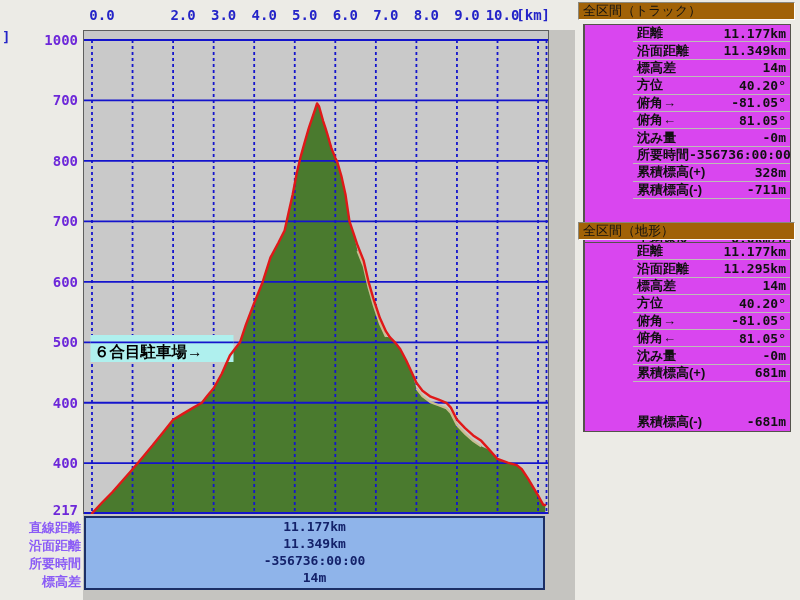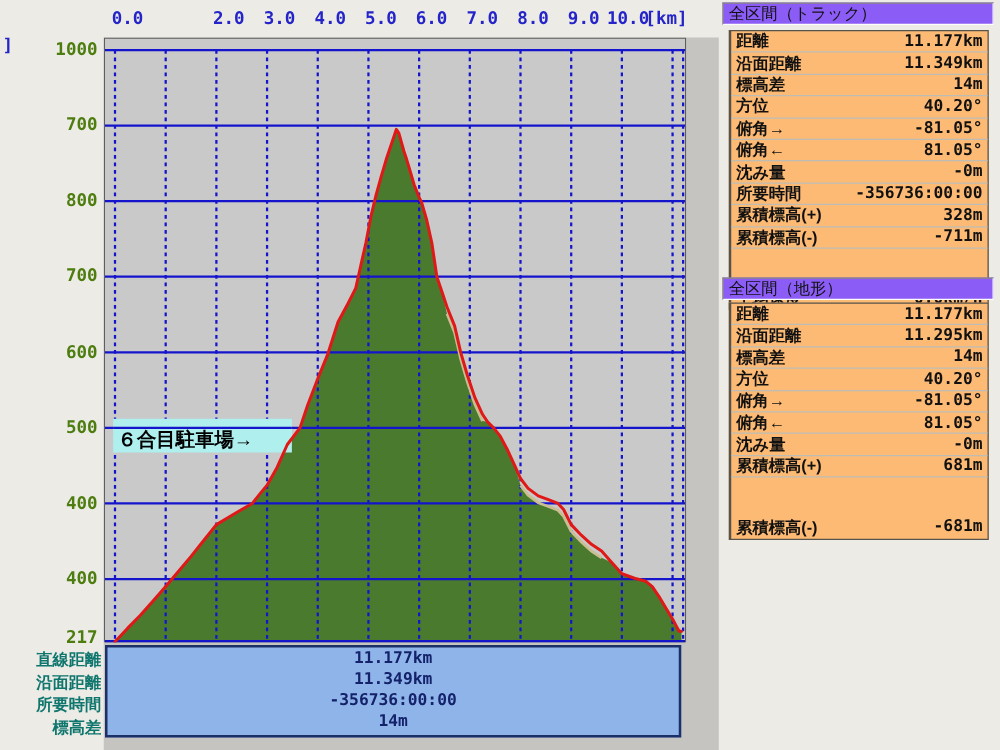--- a/index.html
+++ b/index.html
@@ -8,56 +8,56 @@
     background:#ecebe6;
     font-family:"Liberation Sans", sans-serif;
   }
   #backdrop{
     position:absolute;left:83px;top:30px;width:492px;height:570px;
     background:#c5c4c0;
   }
   #chart-wrap{position:absolute;left:83px;top:30px;width:466px;height:352px;}
   .ylab{
     position:absolute;left:24px;width:54px;text-align:right;
-    font:bold 14px "DejaVu Sans Mono", monospace;color:#4d7c0f;line-height:16px;
+    font:bold 14px "DejaVu Sans Mono", monospace;color:#6d28d9;line-height:16px;
   }
   .xlab{
     position:absolute;top:7px;width:46px;text-align:center;
     font:bold 14px "DejaVu Sans Mono", monospace;color:#2424c8;line-height:16px;
   }
   #y-unit{
     position:absolute;left:2px;top:29px;
     font:bold 14px "DejaVu Sans Mono", monospace;color:#2424c8;
   }
   #x-unit{
     position:absolute;left:506px;top:7px;width:44px;text-align:right;
     font:bold 14px "DejaVu Sans Mono", monospace;color:#2424c8;
   }
   #bottom-labels{position:absolute;left:0;top:519px;width:81px;}
   #bottom-labels .blab{
     height:18px;line-height:18px;text-align:right;
-    font-weight:bold;font-size:13px;color:#0f766e;
+    font-weight:bold;font-size:13px;color:#8b5cf6;
   }
   #summary-panel{
     position:absolute;left:84px;top:516px;width:461px;height:74px;
     background:#8fb4ea;border:2px solid #1c2f66;box-sizing:border-box;
   }
   #summary-panel .srow{
     height:17px;line-height:17px;text-align:center;
     font:bold 13px "DejaVu Sans Mono", monospace;color:#14226a;
   }
   #stats-pane{position:absolute;left:578px;top:0;width:217px;}
   .panel-header{
     box-sizing:border-box;width:217px;height:18px;line-height:16px;
-    background:#8b5cf6;color:#111;font-size:13px;padding:0 4px;
+    background:#a16207;color:#111;font-size:13px;padding:0 4px;
     border:1px solid;border-color:#8a887f #fdfdfb #fdfdfb #8a887f;
   }
   .stat-table{
-    position:relative;margin-left:5px;width:208px;background:#fdba74;
-    border:1px solid #55534c;border-left-width:2px;box-sizing:border-box;
+    position:relative;margin-left:5px;width:208px;background:#d946ef;
+    border:1px solid #55534c;border-left-width:2px;box-sizing:border-box;padding-left:48px;
   }
   .stat-row{
     display:flex;justify-content:space-between;align-items:center;
     height:17.4px;box-sizing:border-box;padding:0 4px;
     border-bottom:1px solid #bdbdb6;
   }
   .stat-row:last-child{border-bottom:none;margin-top:31px;}
   .stat-row .lab{font-weight:bold;font-size:13px;color:#111;white-space:nowrap;}
   .stat-row .val{font:bold 13px "DejaVu Sans Mono", monospace;color:#111;white-space:nowrap;}
   #hdr1{position:absolute;top:2px;left:0;}

